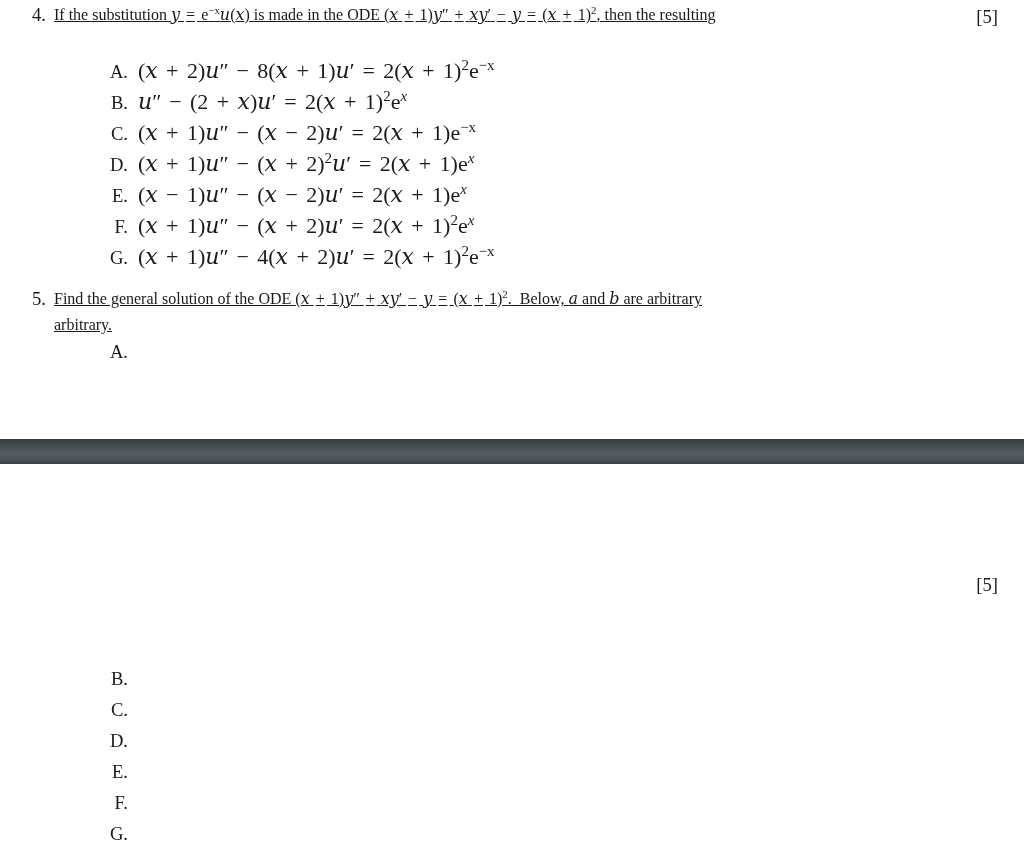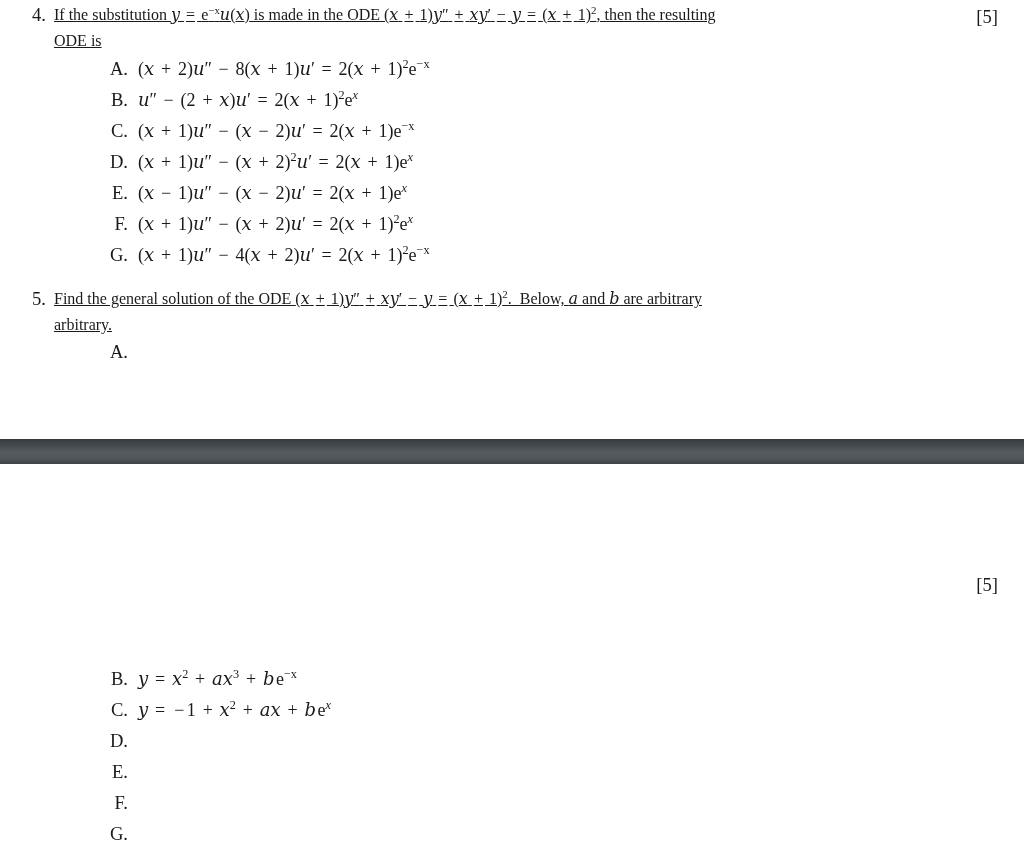--- a/index.html
+++ b/index.html
@@ -85,21 +85,21 @@
   .opt-letter {
     width: 30px;
     flex: 0 0 auto;
     text-align: right;
     padding-right: 10px;
     font-family: "Liberation Serif", "DejaVu Serif", serif;
     font-style: normal;
   }
   .opt-math {
     flex: 0 0 auto;
-    font-size: 18px;
+    font-size: 22px;
   }
 
   
   .divider-bar {
     position: absolute;
     left: 0;
     width: 1024px;
     background: linear-gradient(to bottom,
         #343a3c 0%,
         #3d4346 14%,
@@ -109,21 +109,20 @@
   }
 </style>
 </head>
 <body>
 
 <div class="question" style="top:2px;">
   <div class="q-row">
     <div class="q-num">4.</div>
     <div class="q-body">
       <span class="q-line">If the substitution <span class="math">y</span> <span class="op">=</span> <span class="up">e</span><sup>−<span class="it">x</span></sup><span class="math">u</span><span class="num">(</span><span class="math">x</span><span class="num">)</span> is made in the ODE <span class="num">(</span><span class="math">x</span> <span class="op">+</span> <span class="num">1)</span><span class="math">y</span><span class="prime">″</span> <span class="op">+</span> <span class="math">xy</span><span class="prime">′</span> <span class="op">−</span> <span class="math">y</span> <span class="op">=</span> <span class="num">(</span><span class="math">x</span> <span class="op">+</span> <span class="num">1)</span><sup>2</sup>, then the resulting</span>
-      <span class="q-line">ODE is</span>
     </div>
   </div>
   <div class="marks" style="top:2px;">[5]</div>
 </div>
 
 <div class="options" style="top:58px;">
   <div class="option">
     <span class="opt-letter">A.</span>
     <span class="opt-math"><span class="num">(</span><span class="math">x</span> <span class="op">+</span> <span class="num">2)</span><span class="math">u</span><span class="prime">″</span> <span class="op">−</span> <span class="num">8(</span><span class="math">x</span> <span class="op">+</span> <span class="num">1)</span><span class="math">u</span><span class="prime">′</span> <span class="op">=</span> <span class="num">2(</span><span class="math">x</span> <span class="op">+</span> <span class="num">1)</span><sup>2</sup><span class="up">e</span><sup>−<span class="it">x</span></sup></span>
   </div>
@@ -168,25 +167,23 @@
   <div class="option">
     <span class="opt-letter">A.</span>
   </div>
 </div>
 
 <div class="divider-bar" style="top:439px; height:25px;"></div>
 
 <div class="options" style="top:668px;">
   <div class="option">
     <span class="opt-letter">B.</span>
-    <span class="opt-math"><span class="math">y</span> <span class="op">=</span> <span class="math">x</span><sup>2</sup> <span class="op">+</span> <span class="math">ax</span><sup>3</sup> <span class="op">+</span> <span class="math">b</span> <span class="up">e</span><sup>−<span class="it">x</span></sup></span>
   </div>
   <div class="option">
     <span class="opt-letter">C.</span>
-    <span class="opt-math"><span class="math">y</span> <span class="op">=</span> <span class="op">−</span><span class="num">1</span> <span class="op">+</span> <span class="math">x</span><sup>2</sup> <span class="op">+</span> <span class="math">ax</span> <span class="op">+</span> <span class="math">b</span> <span class="up">e</span><sup class="it">x</sup></span>
   </div>
   <div class="option">
     <span class="opt-letter">D.</span>
   </div>
   <div class="option">
     <span class="opt-letter">E.</span>
   </div>
   <div class="option">
     <span class="opt-letter">F.</span>
   </div>

